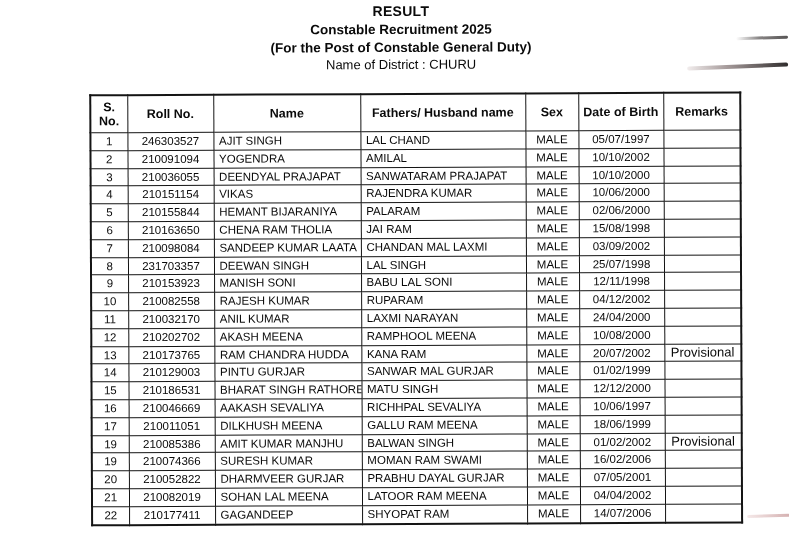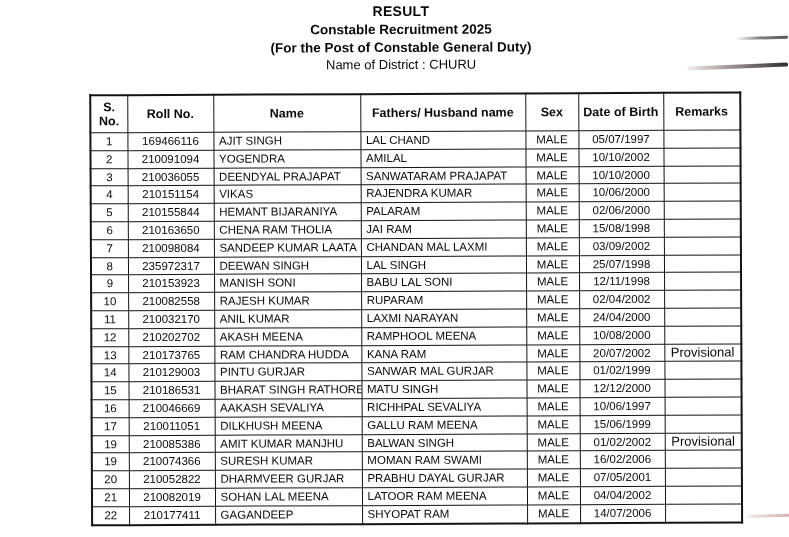--- a/index.html
+++ b/index.html
@@ -140,21 +140,21 @@
         <th class="h-name">Name</th>
         <th class="h-father">Fathers/ Husband name</th>
         <th class="h-sex">Sex</th>
         <th class="h-dob">Date of Birth</th>
         <th class="h-remarks">Remarks</th>
       </tr>
     </thead>
     <tbody>
         <tr>
           <td class="col-sno">1</td>
-          <td class="col-roll_no">169466116</td>
+          <td class="col-roll_no">246303527</td>
           <td class="col-name">AJIT SINGH</td>
           <td class="col-father_husband_name">LAL CHAND</td>
           <td class="col-sex">MALE</td>
           <td class="col-dob">05/07/1997</td>
           <td class="col-remarks"></td>
         </tr>
         <tr>
           <td class="col-sno">2</td>
           <td class="col-roll_no">210091094</td>
           <td class="col-name">YOGENDRA</td>
@@ -203,21 +203,21 @@
           <td class="col-sno">7</td>
           <td class="col-roll_no">210098084</td>
           <td class="col-name">SANDEEP KUMAR LAATA</td>
           <td class="col-father_husband_name">CHANDAN MAL LAXMI</td>
           <td class="col-sex">MALE</td>
           <td class="col-dob">03/09/2002</td>
           <td class="col-remarks"></td>
         </tr>
         <tr>
           <td class="col-sno">8</td>
-          <td class="col-roll_no">235972317</td>
+          <td class="col-roll_no">231703357</td>
           <td class="col-name">DEEWAN SINGH</td>
           <td class="col-father_husband_name">LAL SINGH</td>
           <td class="col-sex">MALE</td>
           <td class="col-dob">25/07/1998</td>
           <td class="col-remarks"></td>
         </tr>
         <tr>
           <td class="col-sno">9</td>
           <td class="col-roll_no">210153923</td>
           <td class="col-name">MANISH SONI</td>
@@ -225,21 +225,21 @@
           <td class="col-sex">MALE</td>
           <td class="col-dob">12/11/1998</td>
           <td class="col-remarks"></td>
         </tr>
         <tr>
           <td class="col-sno">10</td>
           <td class="col-roll_no">210082558</td>
           <td class="col-name">RAJESH KUMAR</td>
           <td class="col-father_husband_name">RUPARAM</td>
           <td class="col-sex">MALE</td>
-          <td class="col-dob">02/04/2002</td>
+          <td class="col-dob">04/12/2002</td>
           <td class="col-remarks"></td>
         </tr>
         <tr>
           <td class="col-sno">11</td>
           <td class="col-roll_no">210032170</td>
           <td class="col-name">ANIL KUMAR</td>
           <td class="col-father_husband_name">LAXMI NARAYAN</td>
           <td class="col-sex">MALE</td>
           <td class="col-dob">24/04/2000</td>
           <td class="col-remarks"></td>
@@ -288,21 +288,21 @@
           <td class="col-sex">MALE</td>
           <td class="col-dob">10/06/1997</td>
           <td class="col-remarks"></td>
         </tr>
         <tr>
           <td class="col-sno">17</td>
           <td class="col-roll_no">210011051</td>
           <td class="col-name">DILKHUSH MEENA</td>
           <td class="col-father_husband_name">GALLU RAM MEENA</td>
           <td class="col-sex">MALE</td>
-          <td class="col-dob">15/06/1999</td>
+          <td class="col-dob">18/06/1999</td>
           <td class="col-remarks"></td>
         </tr>
         <tr>
           <td class="col-sno">19</td>
           <td class="col-roll_no">210085386</td>
           <td class="col-name">AMIT KUMAR MANJHU</td>
           <td class="col-father_husband_name">BALWAN SINGH</td>
           <td class="col-sex">MALE</td>
           <td class="col-dob">01/02/2002</td>
           <td class="col-remarks">Provisional</td>

